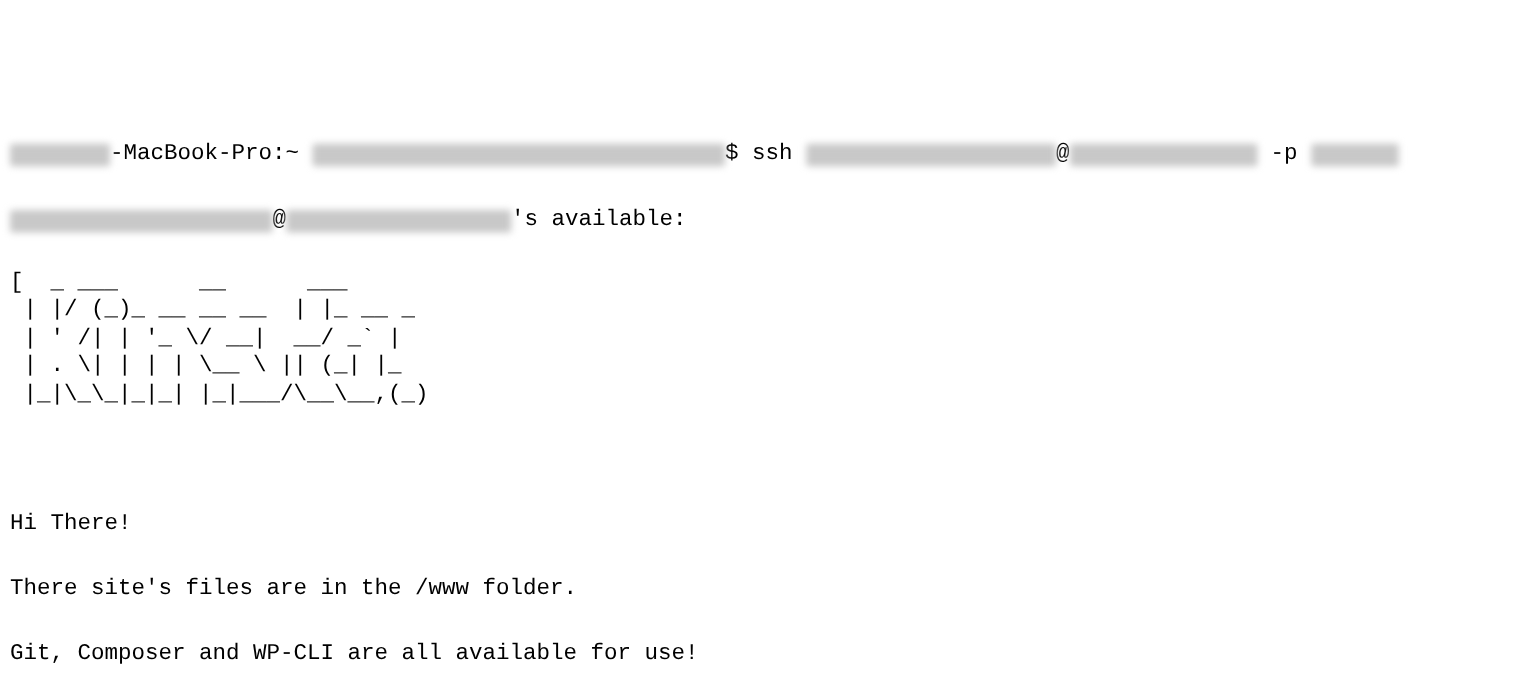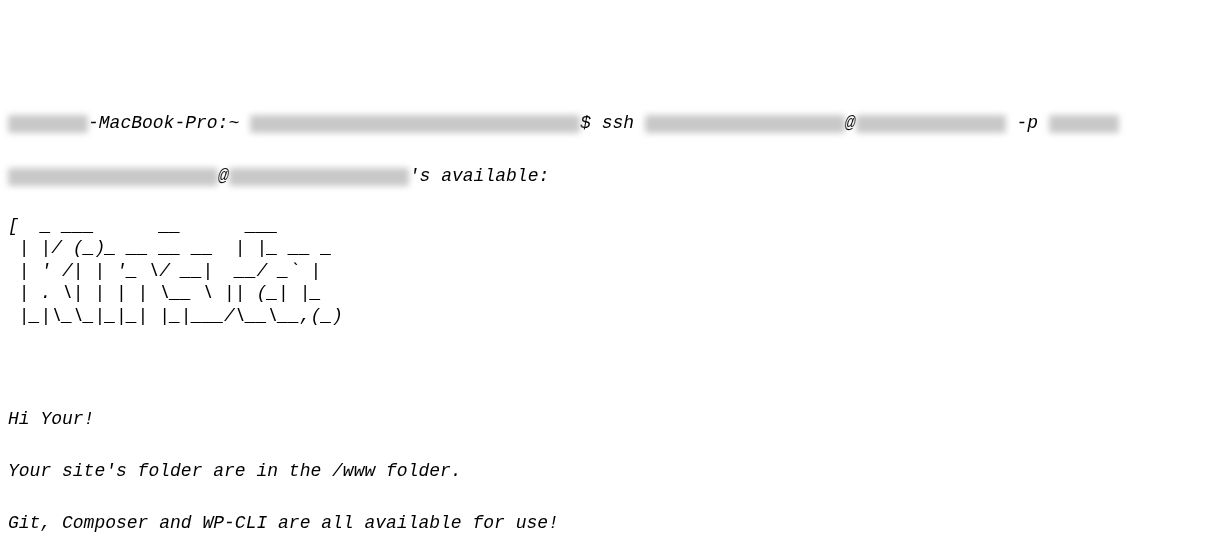--- a/index.html
+++ b/index.html
@@ -1,19 +1,18 @@
 <!DOCTYPE html>
 <html><head>
   <meta charset="utf-8">
   <style>
     * {
       margin: 0;
       padding: 0;
       box-sizing: border-box;
-      font-style: italic;
     }
     body {
       font-family: "Menlo", "Monaco", "Courier New", monospace;
       font-size: 18px;
       line-height: 1.45;
       background: #ffffff;
       color: #000000;
       padding: 6px 8px;
       white-space: pre;
       width: 1220px;
@@ -44,22 +43,22 @@
 
 
 <div class="line"><span class="blur-gray" style="width:80px"></span><span>-MacBook-Pro:~ </span><span class="blur-gray" style="width:330px"></span><span>$ ssh </span><span class="blur-gray" style="width:200px"></span><span>@</span><span class="blur-gray" style="width:150px"></span><span> -p </span><span class="blur-gray" style="width:70px"></span></div>
 <div class="line"><span class="blur-gray" style="width:210px"></span><span>@</span><span class="blur-gray" style="width:180px"></span><span>'s available:</span></div>
 <div class="ascii-art">[  _ ___      __      ___
  | |/ (_)_ __ __ __  | |_ __ _
  | ' /| | '_ \/ __|  __/ _` |
  | . \| | | | \__ \ || (_| |_
  |_|\_\_|_|_| |_|___/\__\__,(_)</div>
 <div class="line"> </div>
-<div class="line">Hi Your!</div>
-<div class="line">Your site's folder are in the /www folder.</div>
+<div class="line">Hi There!</div>
+<div class="line">There site's files are in the /www folder.</div>
 <div class="line">Git, Composer and WP-CLI are all available for use!</div>
 
 
 
 
 
 
 
 
 

